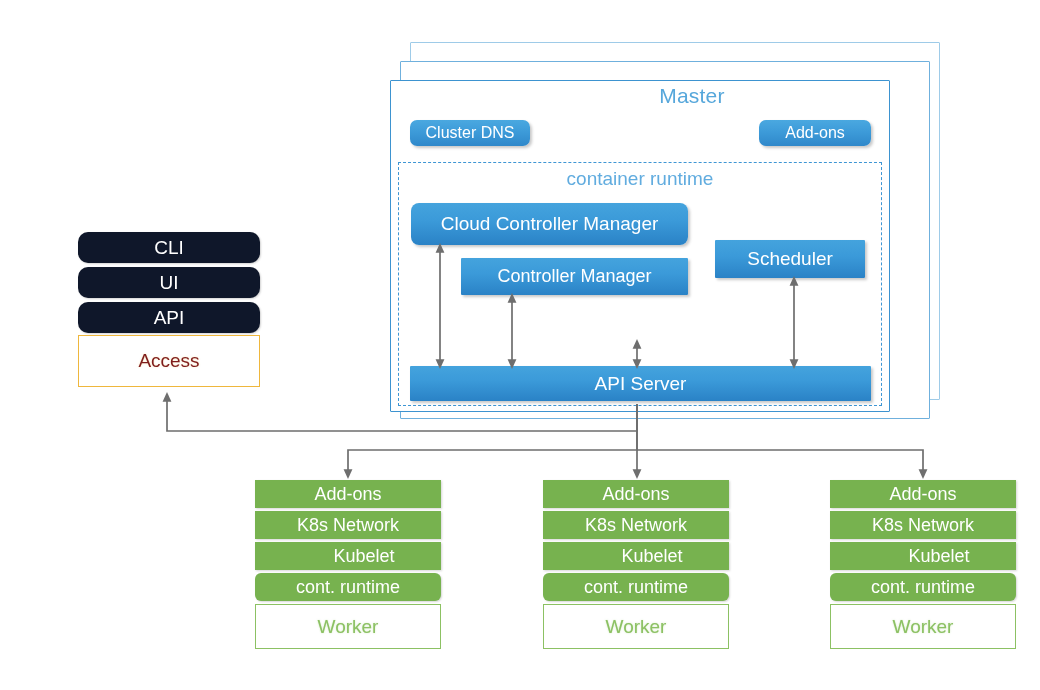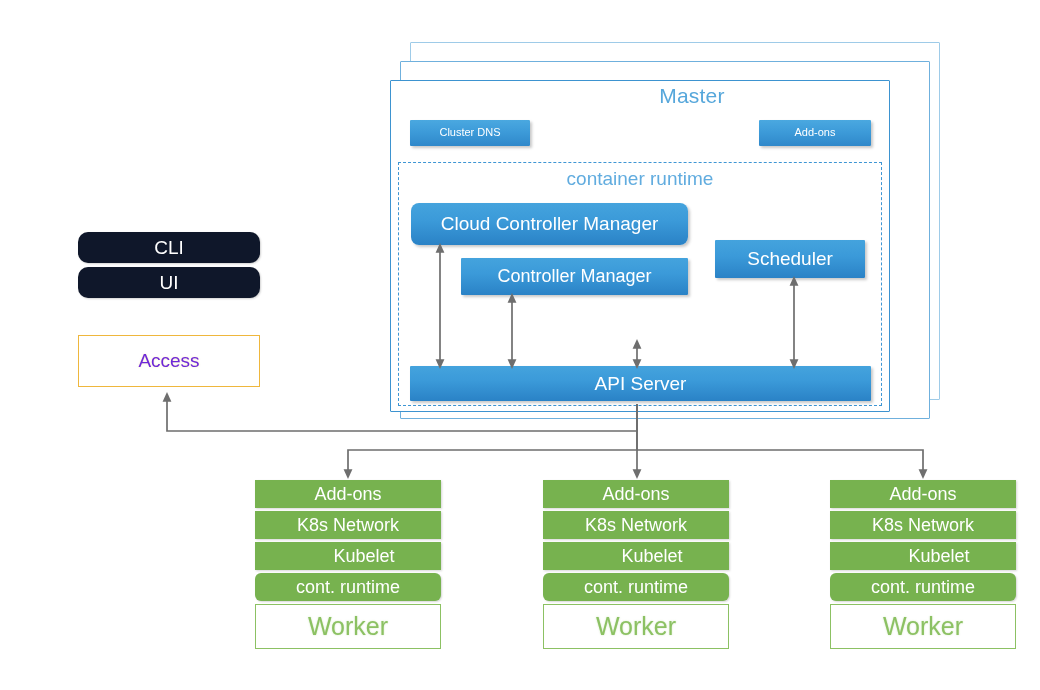--- a/index.html
+++ b/index.html
@@ -81,22 +81,23 @@
     color: #ffffff;
     display: flex;
     align-items: center;
     justify-content: center;
     text-align: center;
     box-shadow: 2px 2px 3px rgba(0,0,0,0.22);
     border-radius: 1px;
     line-height: 1.05;
   }
   .bbox.small {
-    font-size: 11px;
+    font-size: 16px;
     background: linear-gradient(180deg, #4aa8e0 0%, #3d9bd9 45%, #2f88ca 100%);
+    border-radius: 7px;
   }
 
   
   .b-clusterdns  { left: 410px; top: 120px;  width: 120px; height: 26px; }
   .b-addons-m    { left: 759px; top: 120px;  width: 112px; height: 26px; }
   .b-ccm         { left: 411px; top: 203px;  width: 277px; height: 42px; font-size: 19px; border-radius: 8px; }
   .b-cm          { left: 461px; top: 258px;  width: 227px; height: 37px; font-size: 18px; }
   .b-etcd        { left: 524px; top: 304px;  width: 234px; height: 37px; font-size: 19px; }
   .b-sched       { left: 715px; top: 240px;  width: 150px; height: 38px; font-size: 19px; }
   .b-api         { left: 410px; top: 366px;  width: 461px; height: 35px; font-size: 19px; }
@@ -129,21 +130,21 @@
   .access-row.r2 { top: 70px; }
   .access-label {
     position: absolute;
     left: 0;
     top: 103px;
     width: 182px;
     height: 52px;
     box-sizing: border-box;
     border: 1.4px solid #efb73d;
     background: #ffffff;
-    color: #6d28d9;
+    color: #7f1d1d;
     font-size: 19px;
     display: flex;
     align-items: center;
     justify-content: center;
     text-shadow: 0 0 2px rgba(240,184,60,0.35);
   }
 
   
   .worker {
     position: absolute;
@@ -175,21 +176,21 @@
   .wlabel {
     position: absolute;
     left: 0;
     top: 124px;
     width: 186px;
     height: 45px;
     box-sizing: border-box;
     border: 1.4px solid #8cc163;
     background: #ffffff;
     color: #8cc163;
-    font-size: 25px;
+    font-size: 19px;
     display: flex;
     align-items: center;
     justify-content: center;
     text-shadow: 0 0 2px rgba(140,193,99,0.4);
   }
 </style>
 </head>
 <body>
 
 <div id="canvas">
@@ -207,20 +208,21 @@
   <div class="runtime-title">container runtime</div>
 
   <div class="bbox b-ccm">Cloud Controller Manager</div>
   <div class="bbox b-cm">Controller Manager</div>
   <div class="bbox b-api">API Server</div>
   <div class="bbox b-sched">Scheduler</div>
 
   <div class="access-wrap">
     <div class="access-row r0">CLI</div>
     <div class="access-row r1">UI</div>
+    <div class="access-row r2">API</div>
     <div class="access-label">Access</div>
   </div>
 
   <div class="worker w0">
     <div class="wrow k0">Add-ons</div>
     <div class="wrow k1">K8s Network</div>
     <div class="wrow k2">Kubelet</div>
     <div class="wrow k3">cont. runtime</div>
     <div class="wlabel">Worker</div>
   </div>

